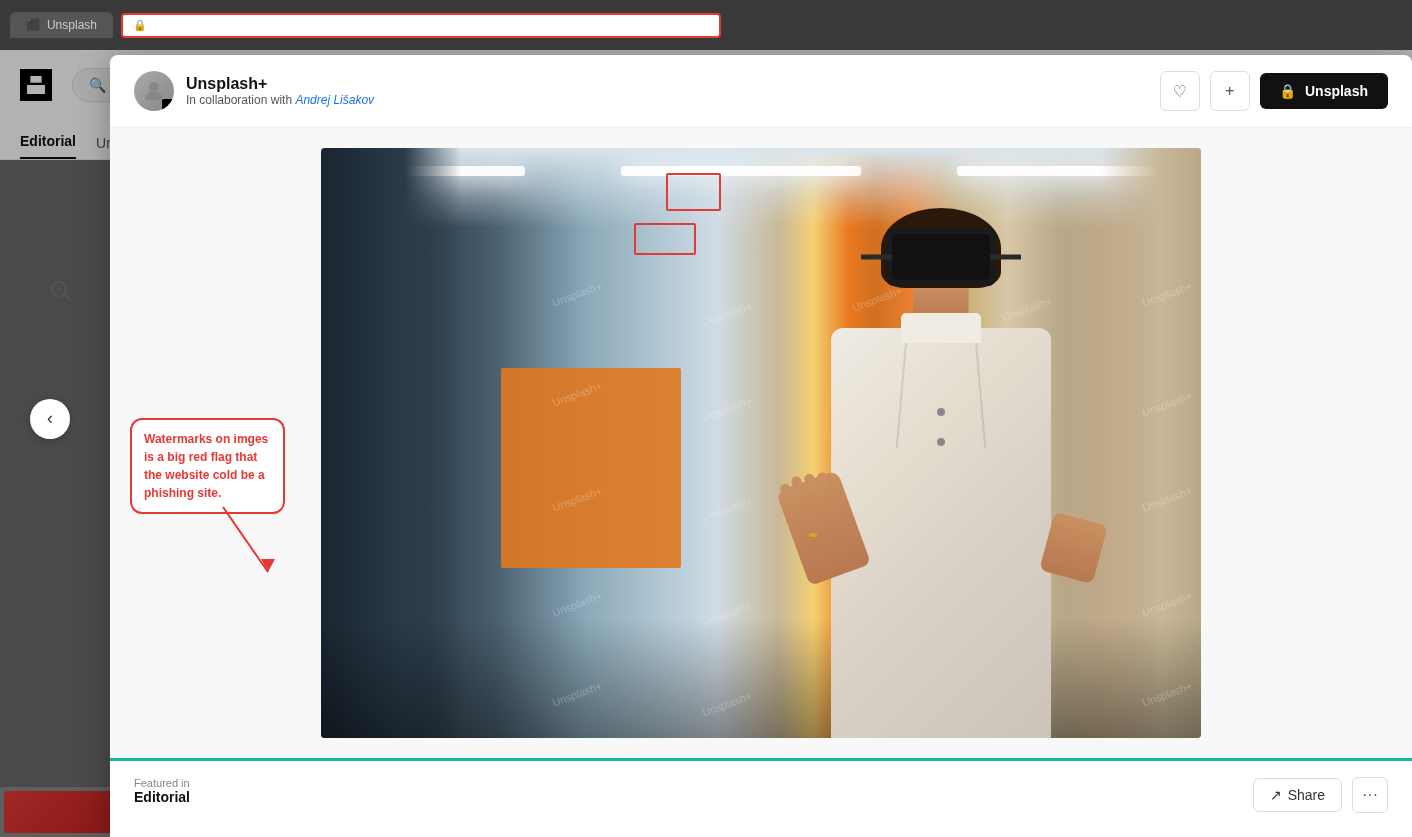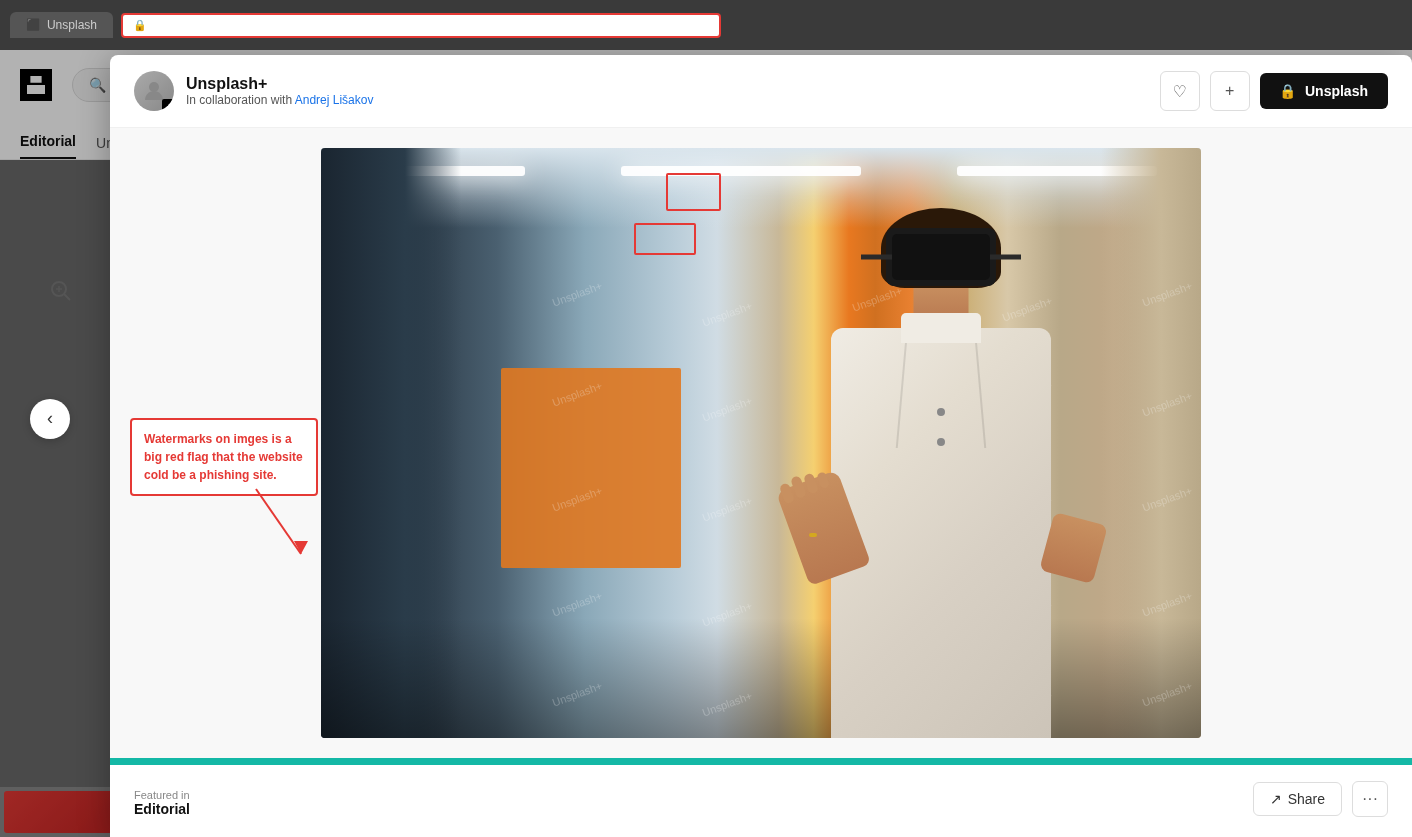--- a/index.html
+++ b/index.html
@@ -231,20 +231,21 @@
       color: #111;
       font-weight: 700;
     }
     .modal-header-info .collab {
       font-size: 12px;
       color: #555;
     }
     .modal-header-info .collab a {
       color: #1a73e8;
       text-decoration: none;
+      font-style: italic;
     }
     .modal-header-right {
       display: flex;
       align-items: center;
       gap: 10px;
     }
     .btn-icon {
       width: 40px;
       height: 40px;
       border: 1px solid #ddd;
@@ -318,36 +319,36 @@
     
     .annotation-callout {
       position: absolute;
       left: 20px;
       top: 290px;
       z-index: 30;
     }
     .callout-box {
       background: white;
       border: 2px solid #e53935;
-      border-radius: 4px;
+      border-radius: 12px;
       padding: 10px 12px;
-      width: 188px;
+      width: 155px;
       font-size: 12px;
       font-weight: 700;
       color: #e53935;
       line-height: 1.5;
       position: relative;
     }
 
     
     .modal-footer {
       padding: 16px 24px;
-      border-top: 7px solid #14b8a6;
-      display: flex;
-      align-items: flex-end;
+      border-top: 3px solid #14b8a6;
+      display: flex;
+      align-items: flex-start;
       justify-content: space-between;
       flex-shrink: 0;
     }
     .featured-in {
       display: flex;
       flex-direction: column;
     }
     .featured-label {
       font-size: 11px;
       color: #888;

